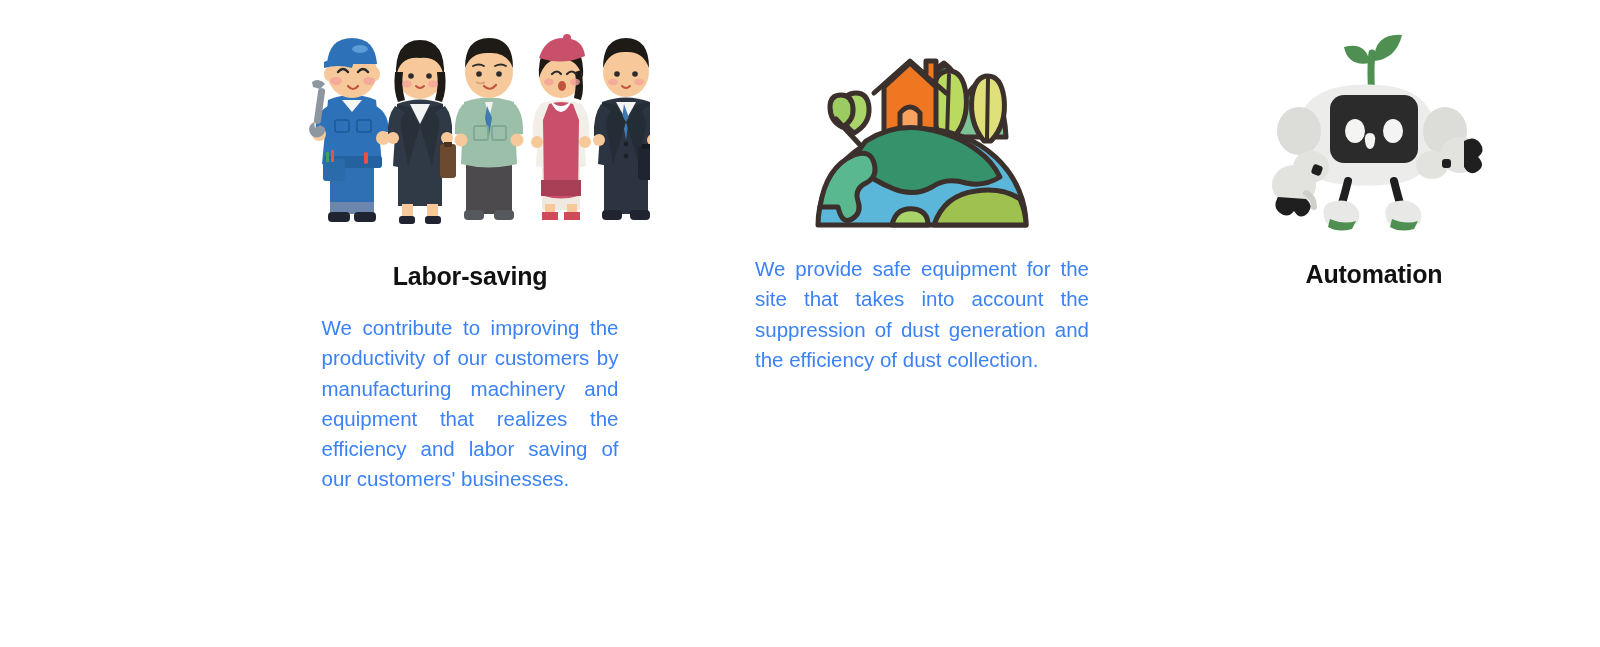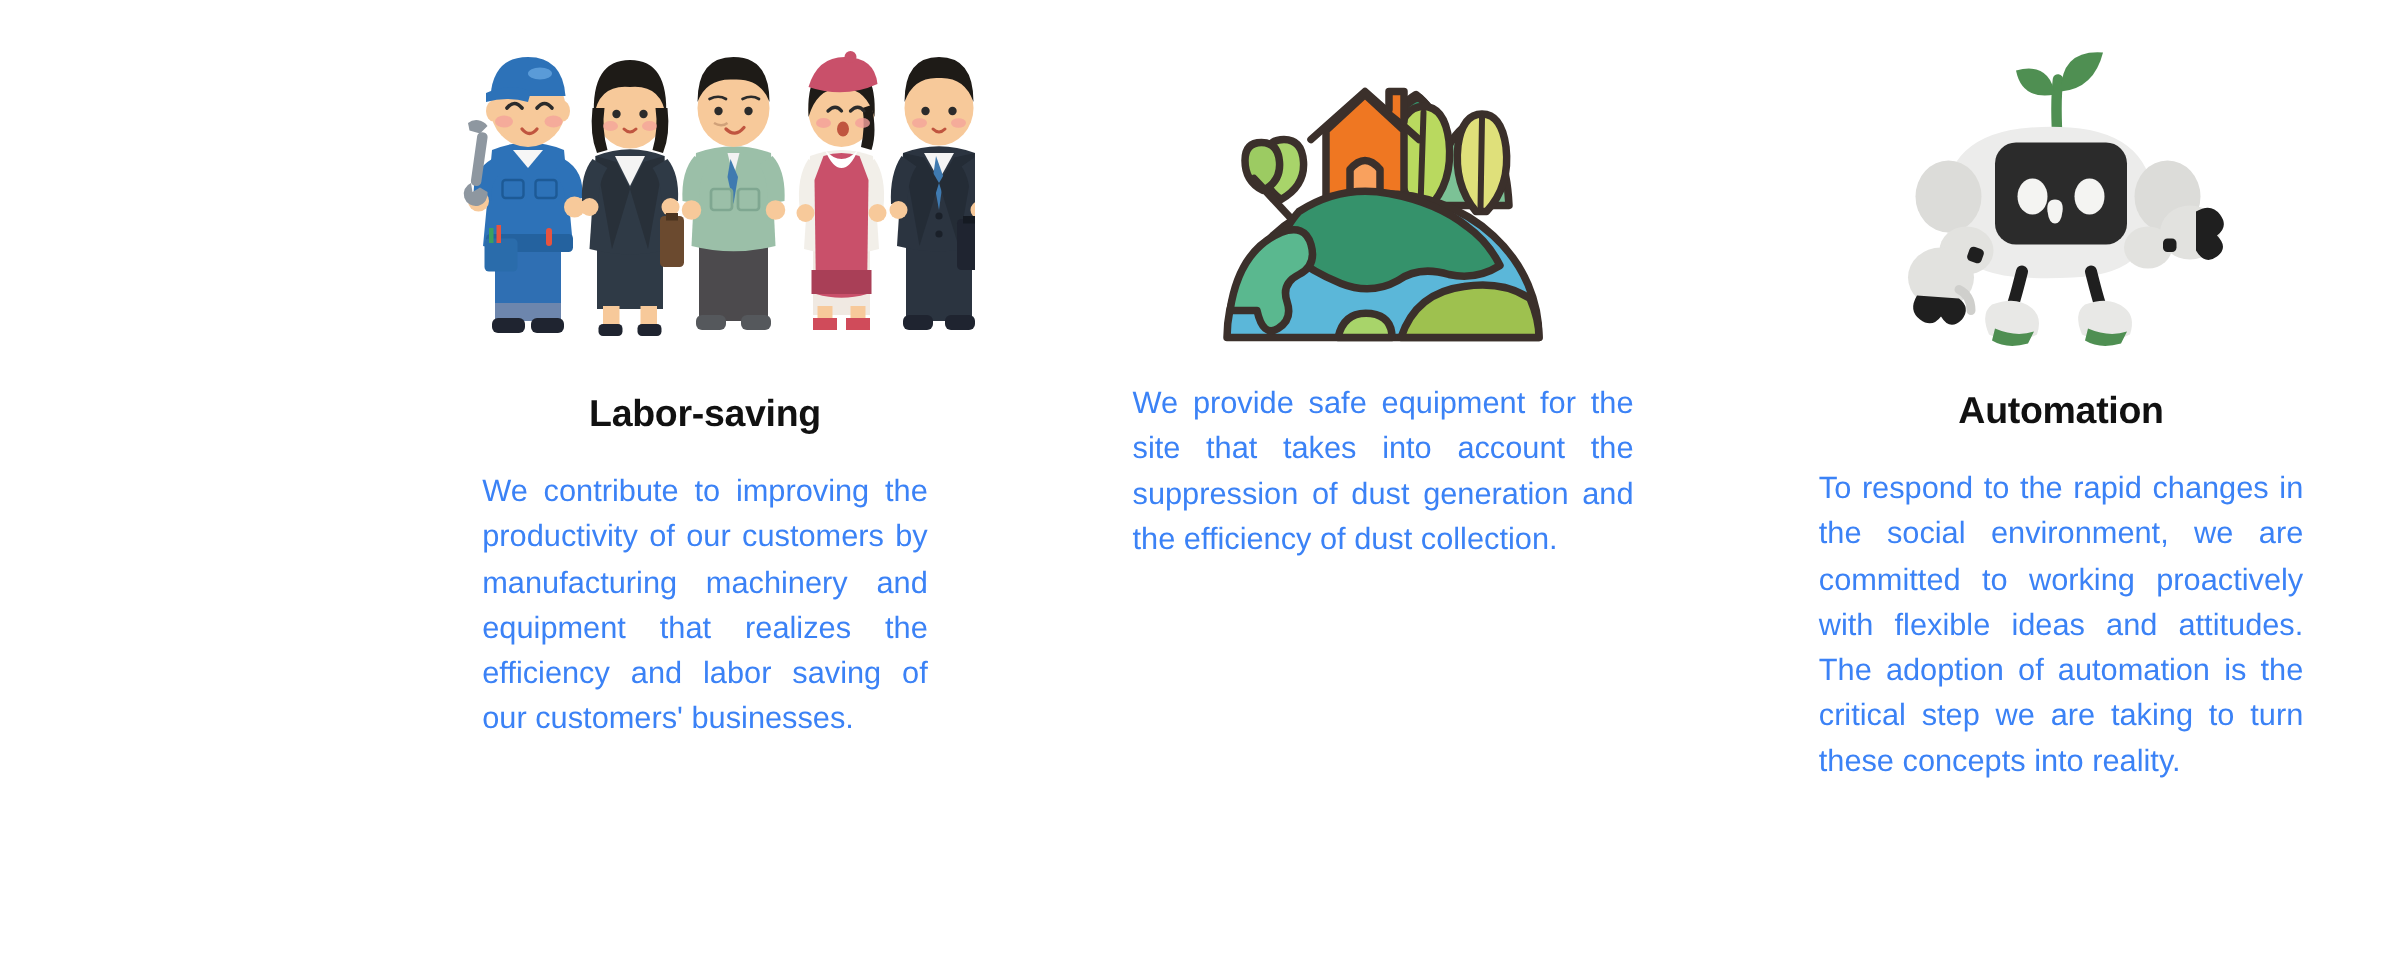--- a/index.html
+++ b/index.html
@@ -316,17 +316,16 @@
             <path d="M92 154 q-4 16 -6 22" stroke="#1f1f1f" stroke-width="8" fill="none" stroke-linecap="round"></path>
             <path d="M138 154 q4 16 6 22" stroke="#1f1f1f" stroke-width="8" fill="none" stroke-linecap="round"></path>
             <path d="M72 176 q16 -6 26 2 q8 6 4 18 q-16 8 -32 0 q-6 -14 2 -20 z" fill="#e8e8e6"></path>
             <path d="M134 176 q16 -6 26 2 q8 6 4 18 q-16 8 -32 0 q-6 -14 2 -20 z" fill="#e8e8e6"></path>
             <path d="M74 192 q14 6 26 2 l-4 8 q-14 4 -24 -2 z" fill="#4f8f52"></path>
             <path d="M136 192 q14 6 26 2 l-4 8 q-14 4 -24 -2 z" fill="#4f8f52"></path>
           </g>
         </svg>
       </div>
       <div class="card-title">Automation</div>
-      <div class="card-body">To respond to the rapid changes in the social environment, we are committed to working proactively with flexible ideas and attitudes. The adoption of automation is the critical step we are taking to turn these concepts into reality.</div>
     </div>
 
   </div>
 </div>
 
 </body></html>

